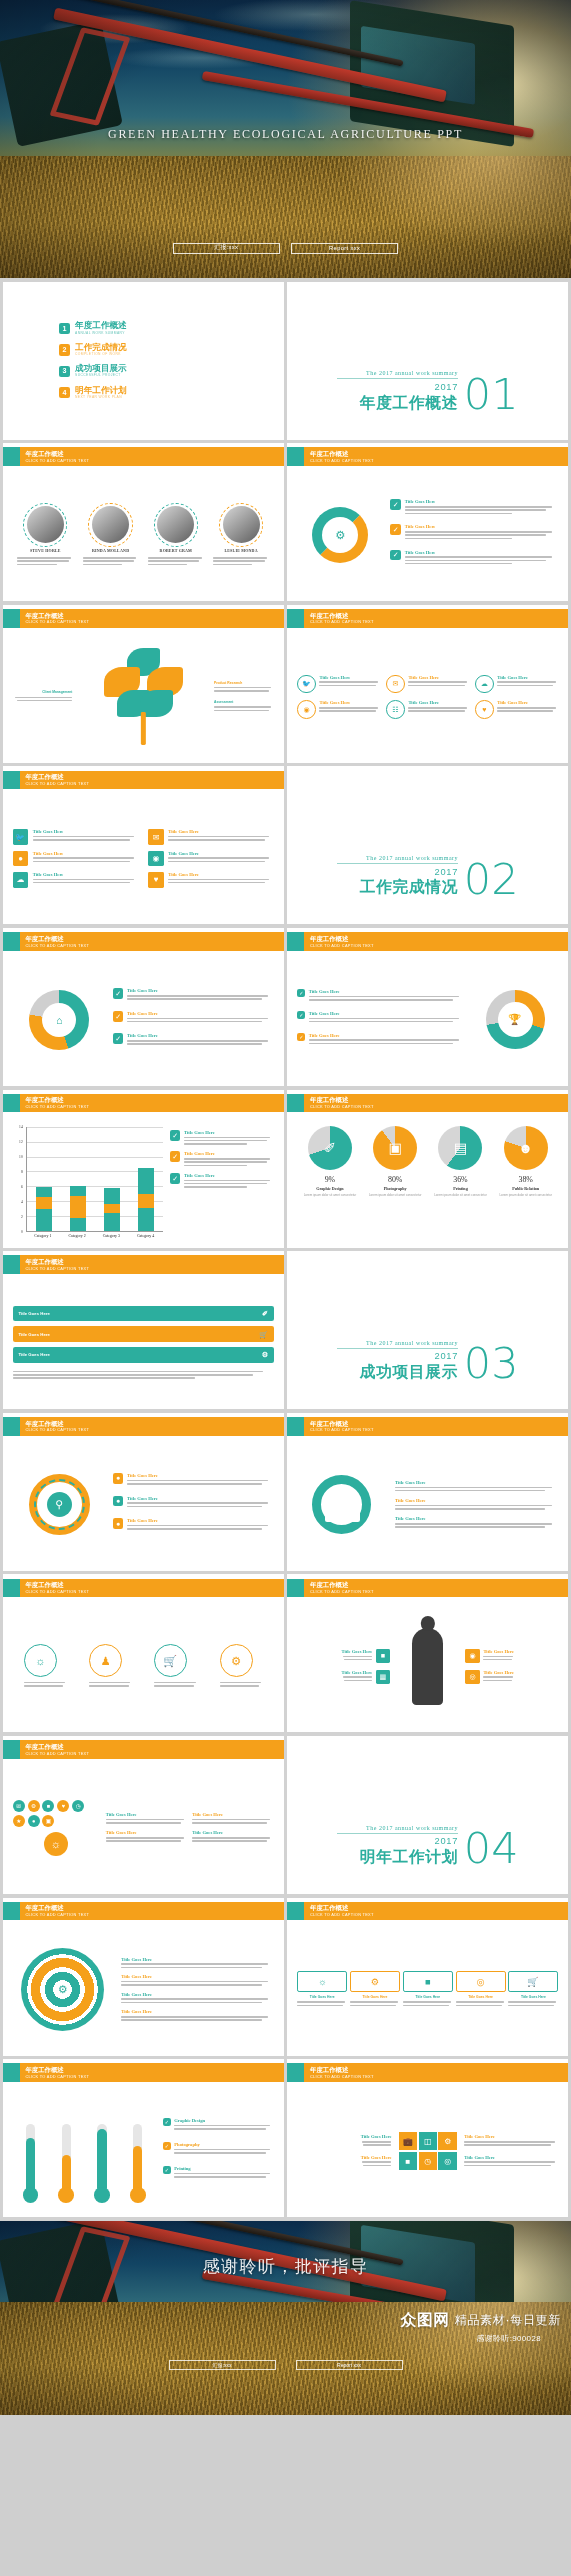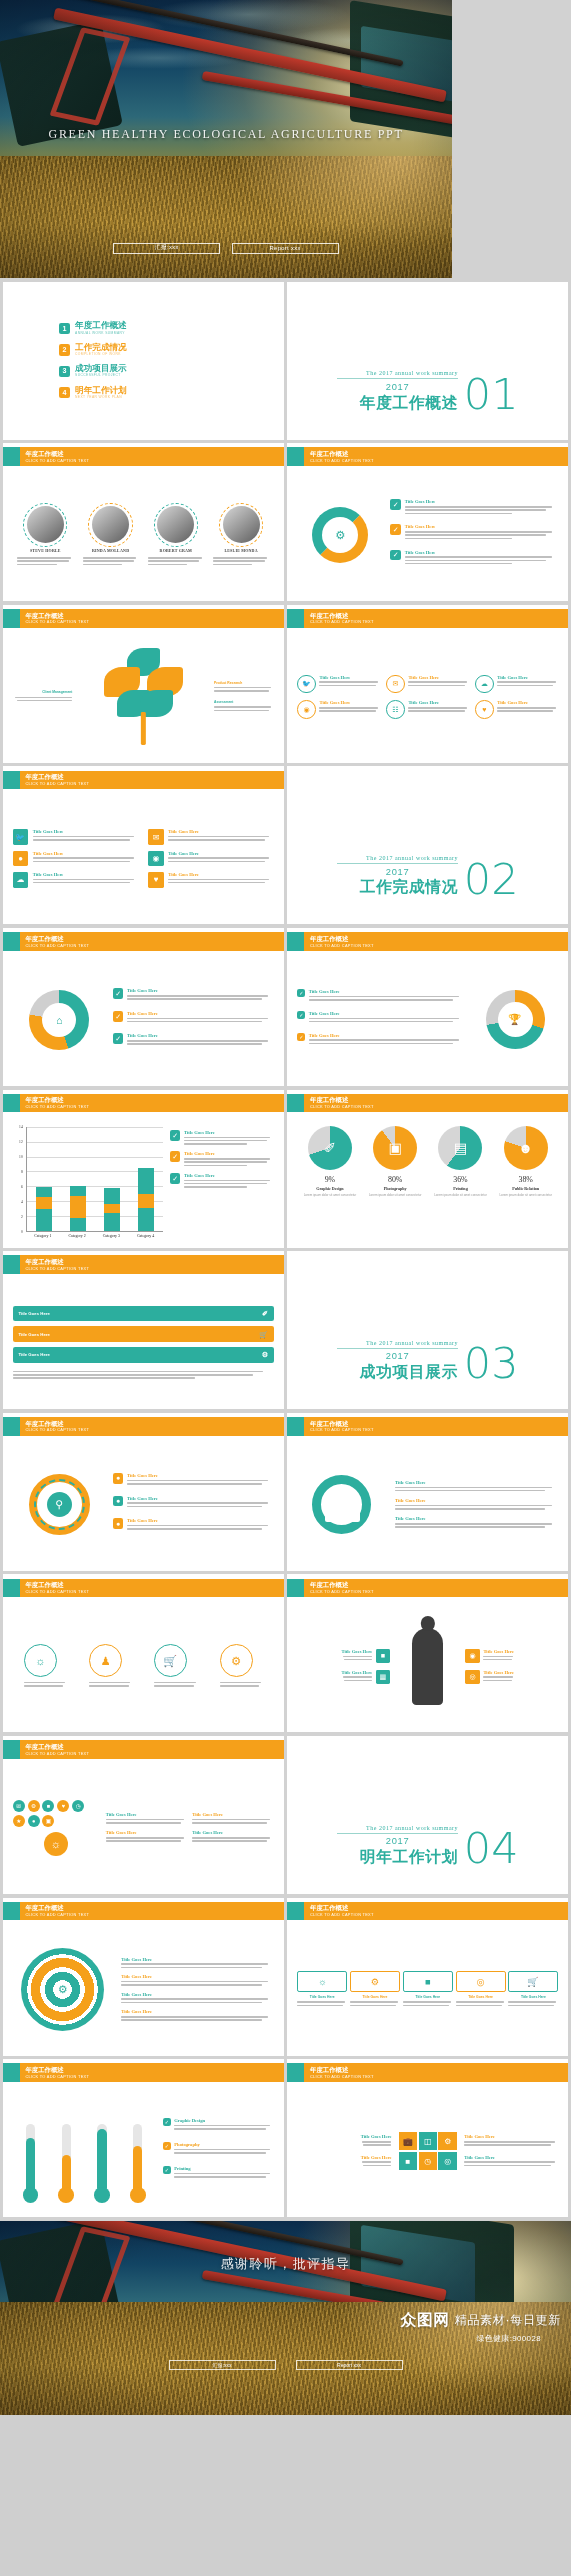--- a/index.html
+++ b/index.html
@@ -6,21 +6,21 @@
   body {
     width: 571px;
     background: #cfcfcf;
     font-family: "Liberation Sans", sans-serif;
     -webkit-font-smoothing: antialiased;
   }
   .page { width:571px; background:#d2d2d2; }
 
   
   .hero {
-    position:relative; width:452px; height:278px; overflow:hidden;
+    position:relative; width:571px; height:278px; overflow:hidden;
     background:#c2410c;
   }
   .hero-sky{position:absolute;inset:0;
     background:
       radial-gradient(ellipse 300px 214px at 88% 30%, rgba(255,238,180,.95) 0%, rgba(255,205,110,.55) 28%, rgba(255,170,60,.18) 52%, rgba(0,0,0,0) 72%),
       linear-gradient(180deg,#0b2b4a 0%,#124463 22%,#2d6878 42%,#6d7f52 55%,#8d7a33 64%,#7a5f20 80%,#4e3a12 100%);
   }
   .hero-clouds{position:absolute;top:0;left:0;right:0;height:52%;
     background:
       radial-gradient(ellipse 107px 21.4px at 20% 20%, rgba(190,215,205,.45),rgba(0,0,0,0) 70%),
@@ -73,21 +73,21 @@
   .obar .txts{margin-left:5.7px;}
   .obar .t1{color:#fff;font-size:6.4px;font-weight:bold;line-height:7.9px;}
   .obar .t2{color:rgba(255,255,255,.95);font-size:3.9px;letter-spacing:0.3px;line-height:5.7px;}
 
   
   .sec{display:flex;align-items:flex-end;justify-content:center;height:100%;padding-bottom:26px;}
   .sec-inner{display:flex;align-items:flex-end;}
   .sec-left{text-align:right;padding-right:5.7px;}
   .sec-en{font-size:6px;color:#39b3a6;letter-spacing:0.5px;font-family:"Liberation Serif",serif;}
   .sec-rule{height:0.7px;background:#9bd5cd;width:121px;margin:2.1px 0 2.9px auto;}
-  .sec-year{font-size:9.3px;color:#3bb3a6;letter-spacing:0.7px;text-align:center;}
+  .sec-year{font-size:9.3px;color:#3bb3a6;letter-spacing:0.7px;}
   .sec-cn{font-size:15.7px;font-weight:bold;color:#2cae9e;letter-spacing:0.7px;margin-top:0.7px;}
   .sec-num{font-size:43px;font-weight:300;color:#2cae9e;line-height:.88;font-family:"DejaVu Sans",sans-serif;}
 
   
   .toc{display:flex;height:100%;}
   .toc-l{width:86px;background:#2cae9e;display:flex;flex-direction:column;align-items:center;justify-content:center;color:#fff;}
   .toc-cn{font-size:18.6px;font-weight:bold;letter-spacing:4.3px;}
   .toc-en{font-size:7.9px;letter-spacing:2.1px;margin-top:3.6px;}
   .toc-r{flex:1;display:flex;flex-direction:column;justify-content:center;padding-left:56px;gap:7.1px;}
   .toc-item{display:flex;align-items:center;gap:5px;}
@@ -198,21 +198,21 @@
   .fname{font-size:3.4px;color:#2cae9e;font-weight:bold;margin-top:2.9px;}
   .fname.o{color:#f5a01a;}
 
   
   .sqgrid{display:grid;grid-template-columns:repeat(3,18.6px);grid-template-rows:repeat(2,18.6px);gap:1.4px;}
   .sqg{display:flex;align-items:center;justify-content:center;color:#fff;font-size:7.9px;}
 
   
   .thanks{position:relative;width:571px;height:194px;overflow:hidden;background:#16202c;}
   .ty-text{position:absolute;left:0;right:0;top:34px;text-align:center;z-index:6;}
-  .ty-cn{font-size:13px;color:rgba(255,255,255,.93);letter-spacing:1.4px;text-shadow:0 0.7px 3.6px rgba(0,0,0,.5);}
+  .ty-cn{font-size:17px;color:rgba(255,255,255,.93);letter-spacing:1.4px;text-shadow:0 0.7px 3.6px rgba(0,0,0,.5);}
   .ty-en{font-size:48px;font-weight:bold;color:#fff;letter-spacing:1.4px;line-height:1;margin-top:1.4px;text-shadow:0 2.1px 7.1px rgba(0,0,0,.45);}
   .ty-btns{position:absolute;left:0;right:0;top:139px;display:flex;justify-content:center;gap:20px;z-index:6;}
   .ty-btn{width:107px;height:10px;border:0.7px solid rgba(255,255,255,.8);color:#fff;font-size:5px;
           display:flex;align-items:center;justify-content:center;}
   .wm{position:absolute;right:10px;top:89px;z-index:7;display:flex;flex-direction:column;align-items:flex-end;}
   .wm-row{display:flex;align-items:center;gap:5px;}
   .wm-logo{font-size:15.7px;font-weight:bold;color:#fff;letter-spacing:0.7px;text-shadow:0 0.7px 2.1px rgba(0,0,0,.4);}
   .wm-slogan{font-size:12px;color:#fff;letter-spacing:0.7px;text-shadow:0 0.7px 2.1px rgba(0,0,0,.4);}
   .wm-no{font-size:7.9px;color:#fff;margin-top:2.1px;letter-spacing:0.4px;padding-right:20px;}
 </style>
@@ -1386,21 +1386,21 @@
     <div class="hero-vig"></div>
 
     <div class="ty-text">
       <div class="ty-cn">感谢聆听，批评指导</div>
     </div>
     <div class="wm">
       <div class="wm-row">
         <div class="wm-logo">众图网</div>
         <div class="wm-slogan">精品素材·每日更新</div>
       </div>
-      <div class="wm-no">绿色健康:900028</div>
+      <div class="wm-no">感谢聆听:900028</div>
     </div>
     <div class="ty-btns">
       <div class="ty-btn">汇报:xxx</div>
       <div class="ty-btn">Report xxx</div>
     </div>
   </div>
 
 </div>
 
 

